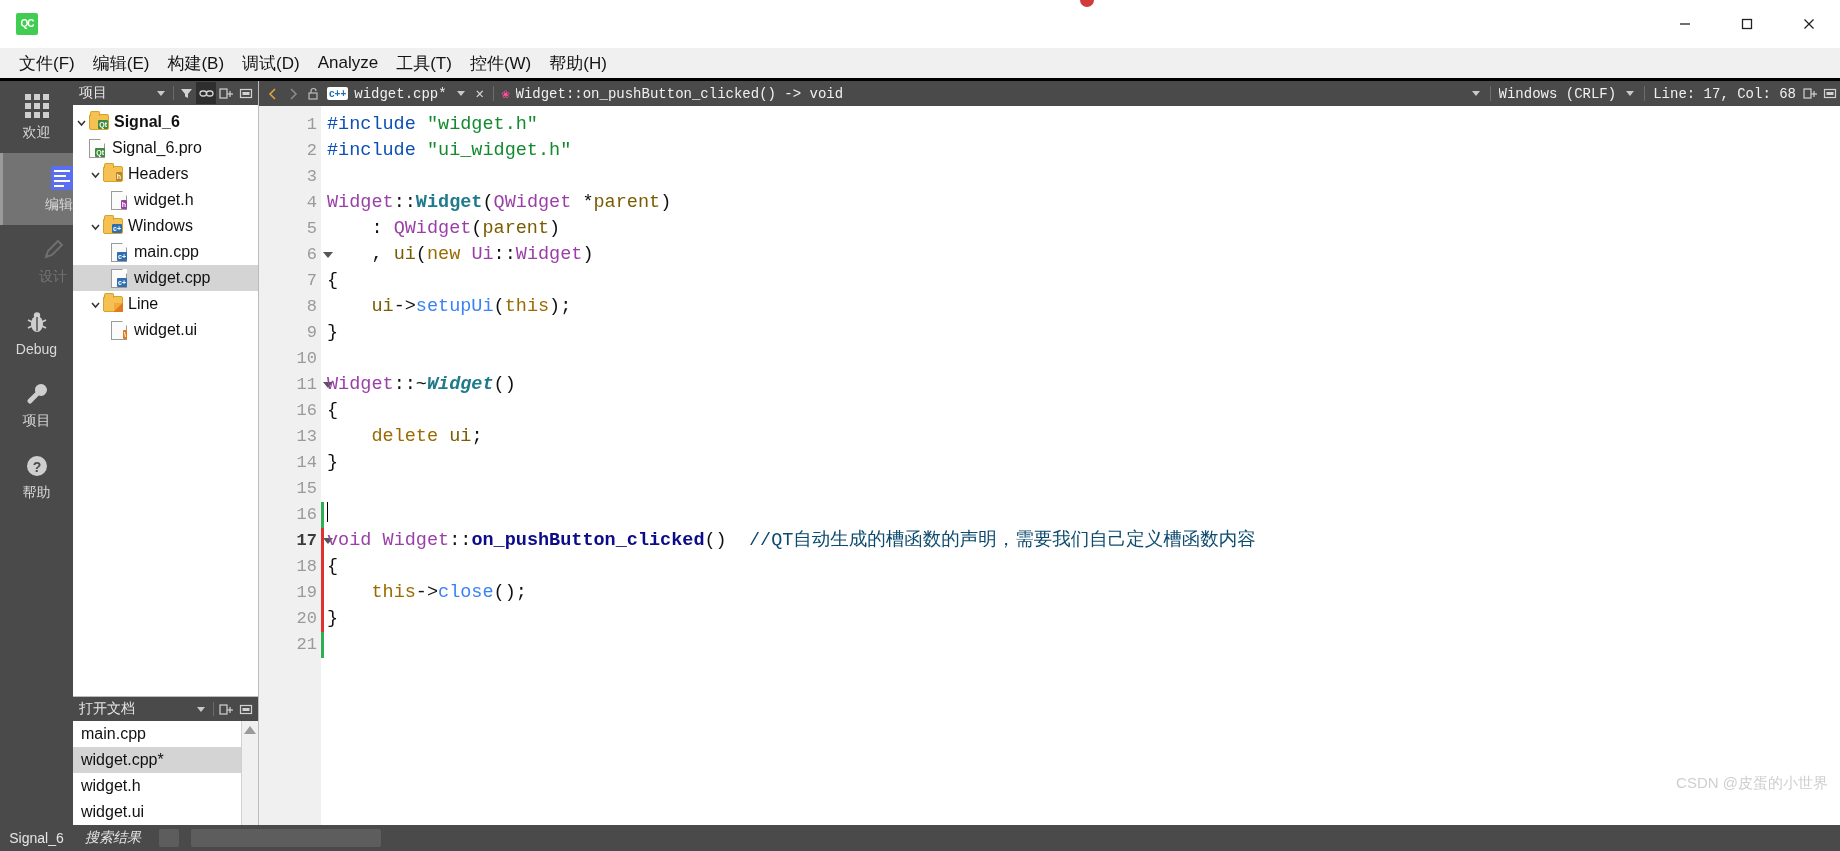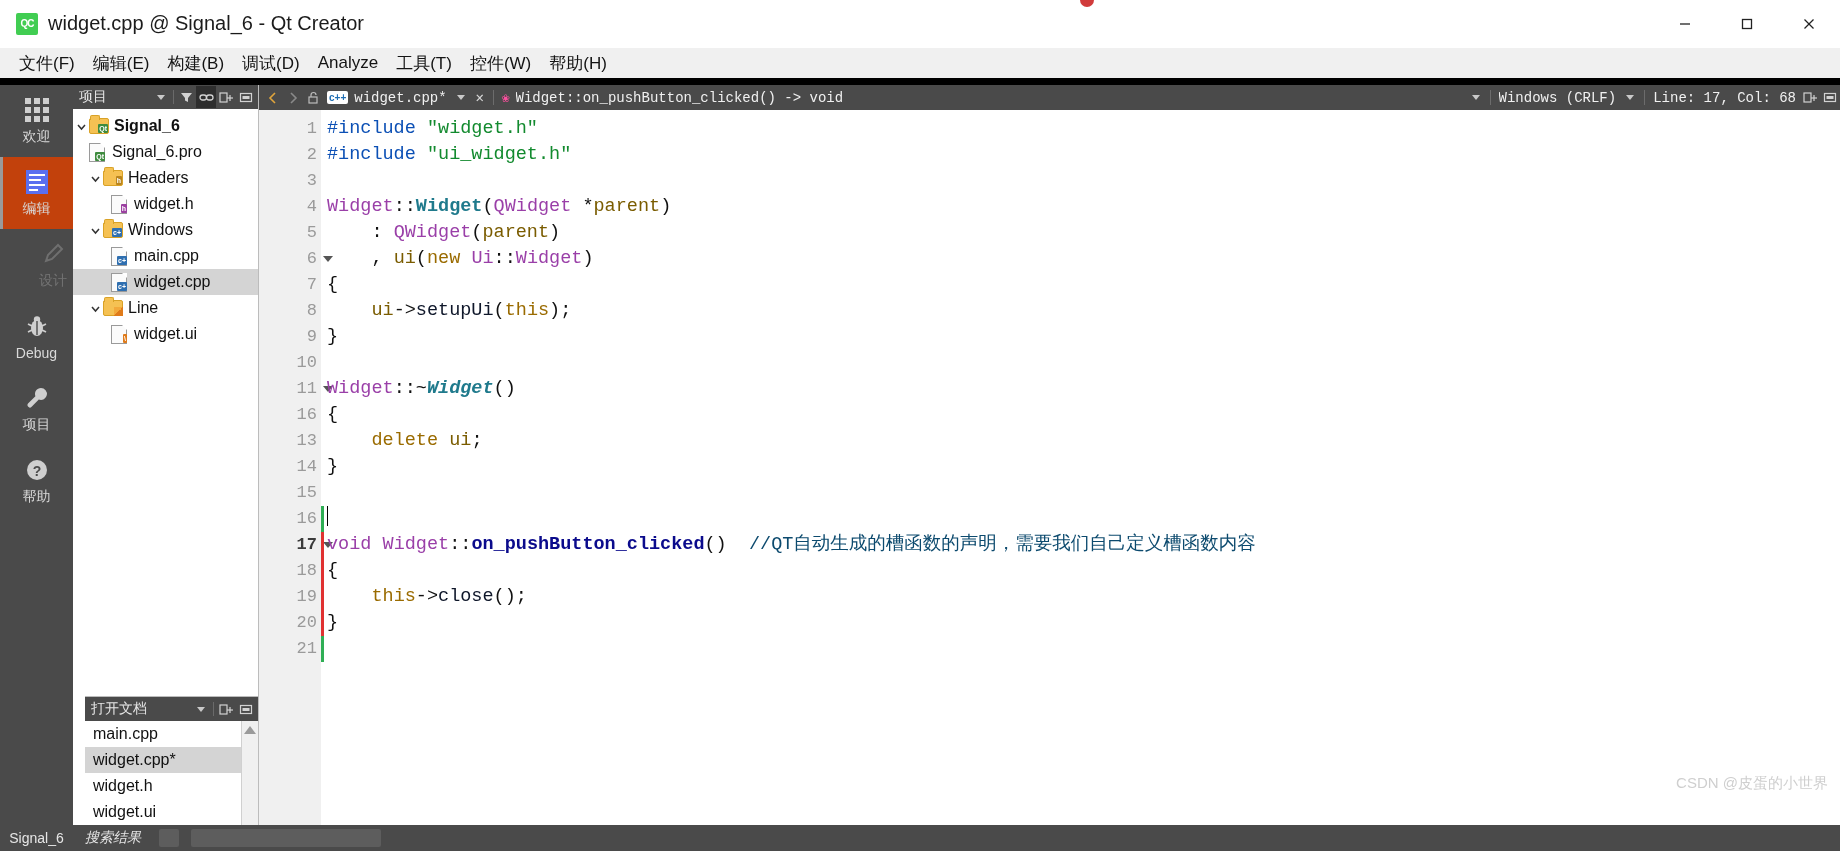--- a/index.html
+++ b/index.html
@@ -66,21 +66,21 @@
   }
 
   
   .menubar {
     height: 30px;
     background: #f0f0f0;
     display: flex;
     align-items: center;
     flex: 0 0 auto;
     padding-left: 10px;
-    border-bottom: 7px solid #000000;
+    border-bottom: 3px solid #000000;
   }
   .menu-item {
     font-size: 17px;
     color: #141414;
     padding: 4px 9px;
     white-space: nowrap;
     font-family: "Liberation Sans", sans-serif;
   }
 
   
@@ -103,21 +103,21 @@
   .mode-item {
     height: 72px;
     display: flex;
     flex-direction: column;
     align-items: center;
     justify-content: center;
     color: #d6d6d6;
     gap: 4px;
     position: relative;
   }
-  .mode-item.active { background: #c2410c; }
+  .mode-item.active { background: #737373; align-items: flex-end; }
   .mode-item.active::before {
     content: "";
     position: absolute;
     left: 0; top: 0; bottom: 0;
     width: 3px; background: #9a9a9a;
   }
   .mode-item.disabled { color: #6f6f6f; margin-left: 33px; }
   .mode-label {
     font-size: 14px;
     font-family: "Liberation Sans", sans-serif;
@@ -258,21 +258,20 @@
   .file-doc .tag.ui { background:#e07b1a; }
   .indent-1 { padding-left: 14px; }
   .indent-2 { padding-left: 36px; }
 
   
   .opendocs {
     flex: 0 0 auto;
     display: flex;
     flex-direction: column;
     border-top: 1px solid #bcbcbc;
-    margin-left: 12px;
   }
   .doclist {
     background: #ffffff;
     position: relative;
     height: 104px;
     overflow: hidden;
   }
   .doc-row {
     height: 26px;
     display: flex;
@@ -406,21 +405,21 @@
   .c-pre   { color: #0c50b5; }
   .c-str   { color: #128a2e; }
   .c-type  { color: #9a3fa8; }
   .c-cls   { color: #1f7a8c; font-weight: bold; }
   .c-clsi  { color: #1f7a8c; font-weight: bold; font-style: italic; }
   .c-fn    { color: #0b0b8c; font-weight: bold; }
   .c-kw    { color: #9a6b00; }
   .c-var   { color: #7a5c00; }
   .c-plain { color: #111111; }
   .c-cmt   { color: #0c4a6e; }
-  .c-member{ color: #0f172a; }
+  .c-member{ color: #3b82f6; }
 
   .caret-cursor {
     display: inline-block;
     width: 1px; height: 20px;
     background: #000;
     vertical-align: -3px;
   }
 
   
   .bottombar {
@@ -466,21 +465,20 @@
   }
 </style>
 </head>
 <body>
 
 <div id="app">
 
   <div class="titlebar">
     <div class="top-red-mark"></div>
     <div class="qt-logo">QC</div>
-    <div class="title-text">widget.cpp @ Signal_6 - Qt Creator</div>
     <div class="win-buttons">
       <div class="win-btn">
         <svg width="14" height="14" viewBox="0 0 14 14">
             <line x1="2" y1="7" x2="12" y2="7" stroke="currentColor" stroke-width="1.3"></line>
           </svg>
       </div>
       <div class="win-btn">
         <svg width="14" height="14" viewBox="0 0 14 14">
             <rect x="2.5" y="2.5" width="9" height="9" fill="none" stroke="currentColor" stroke-width="1.3"></rect>
           </svg>

